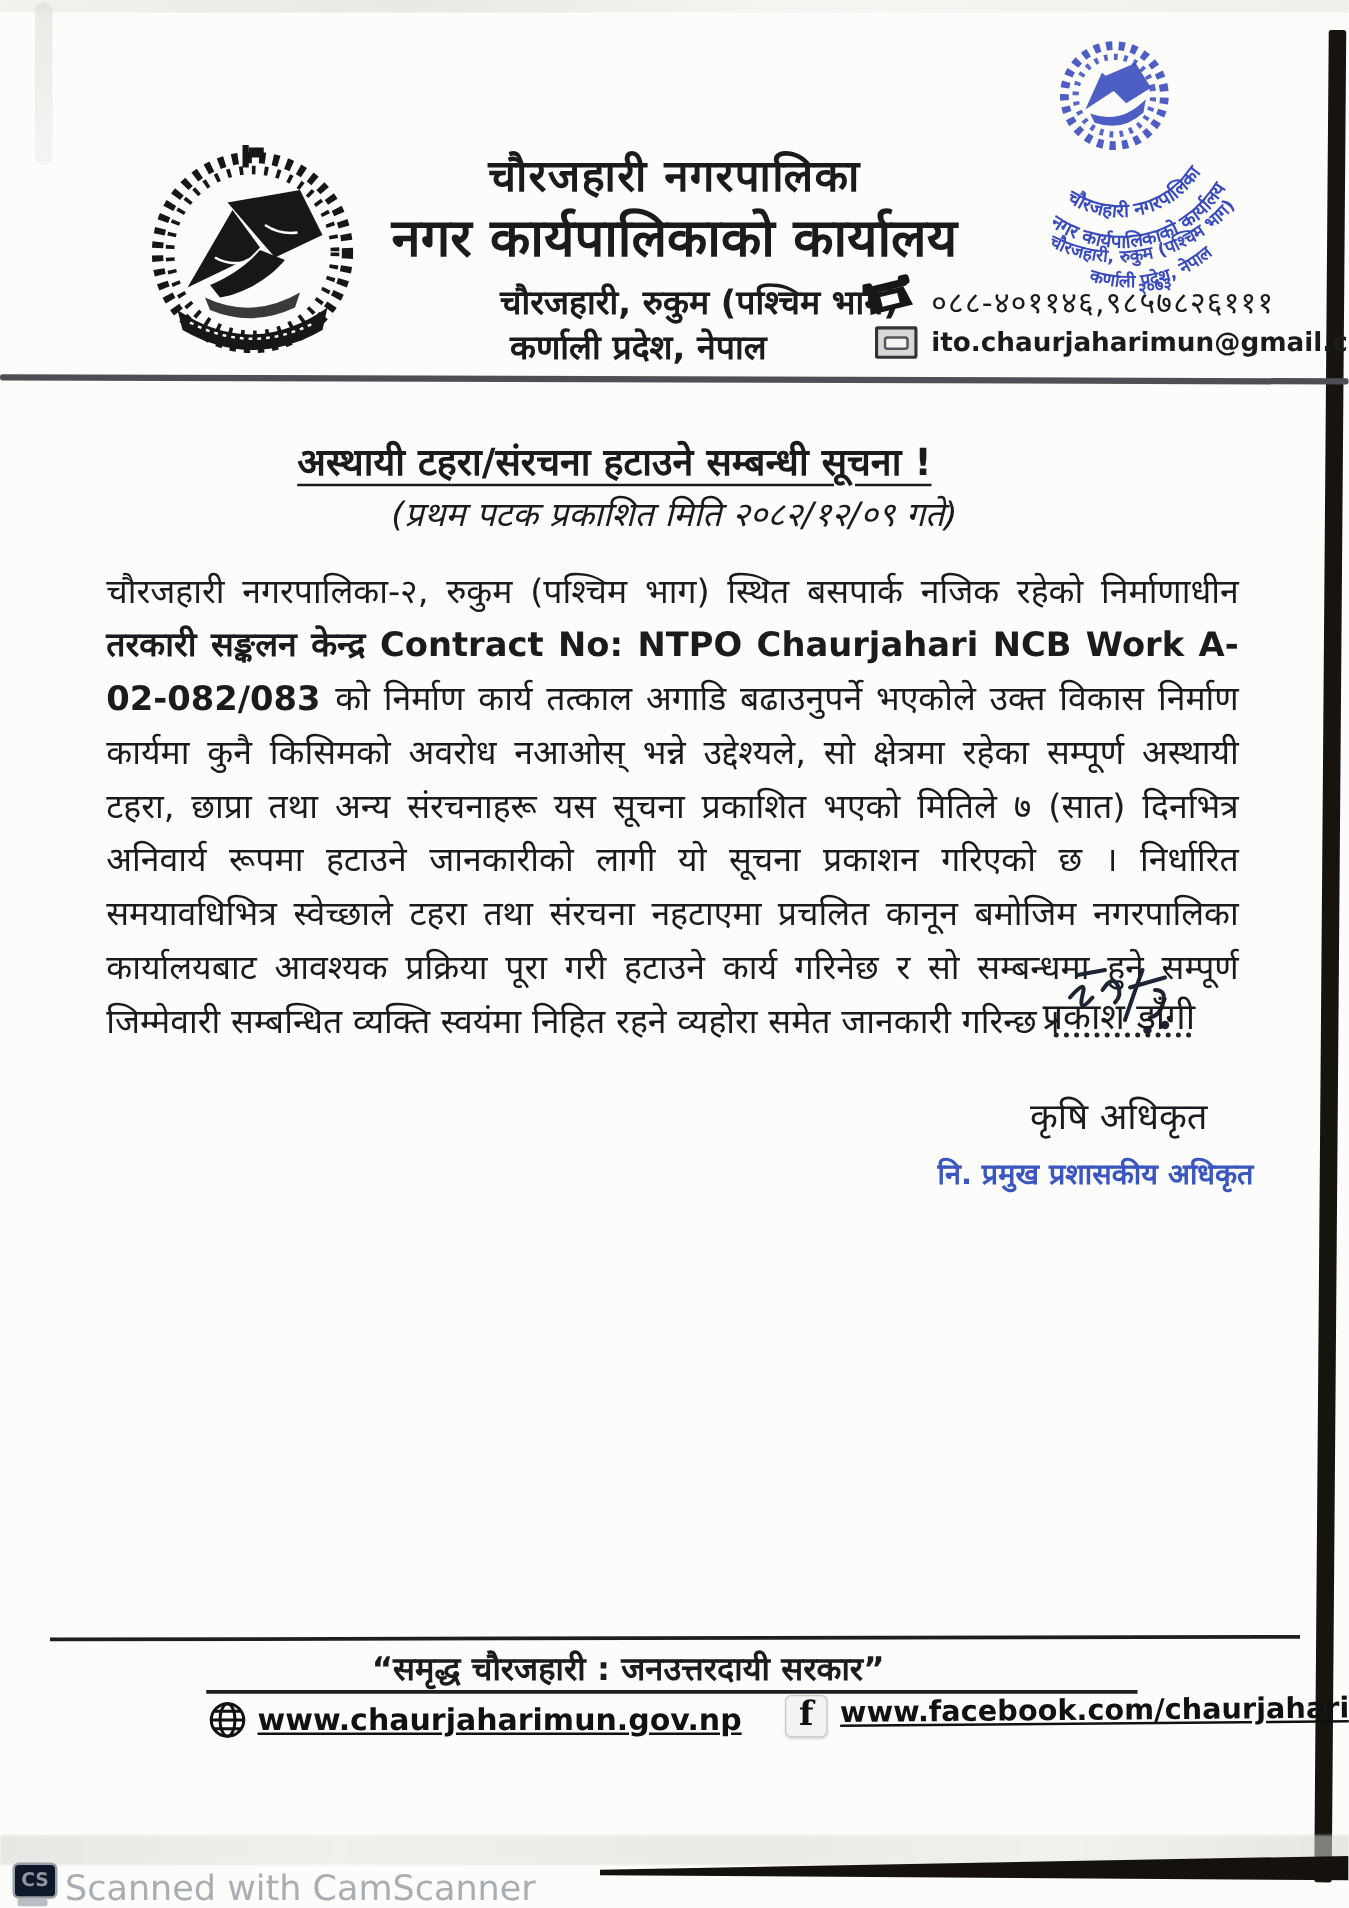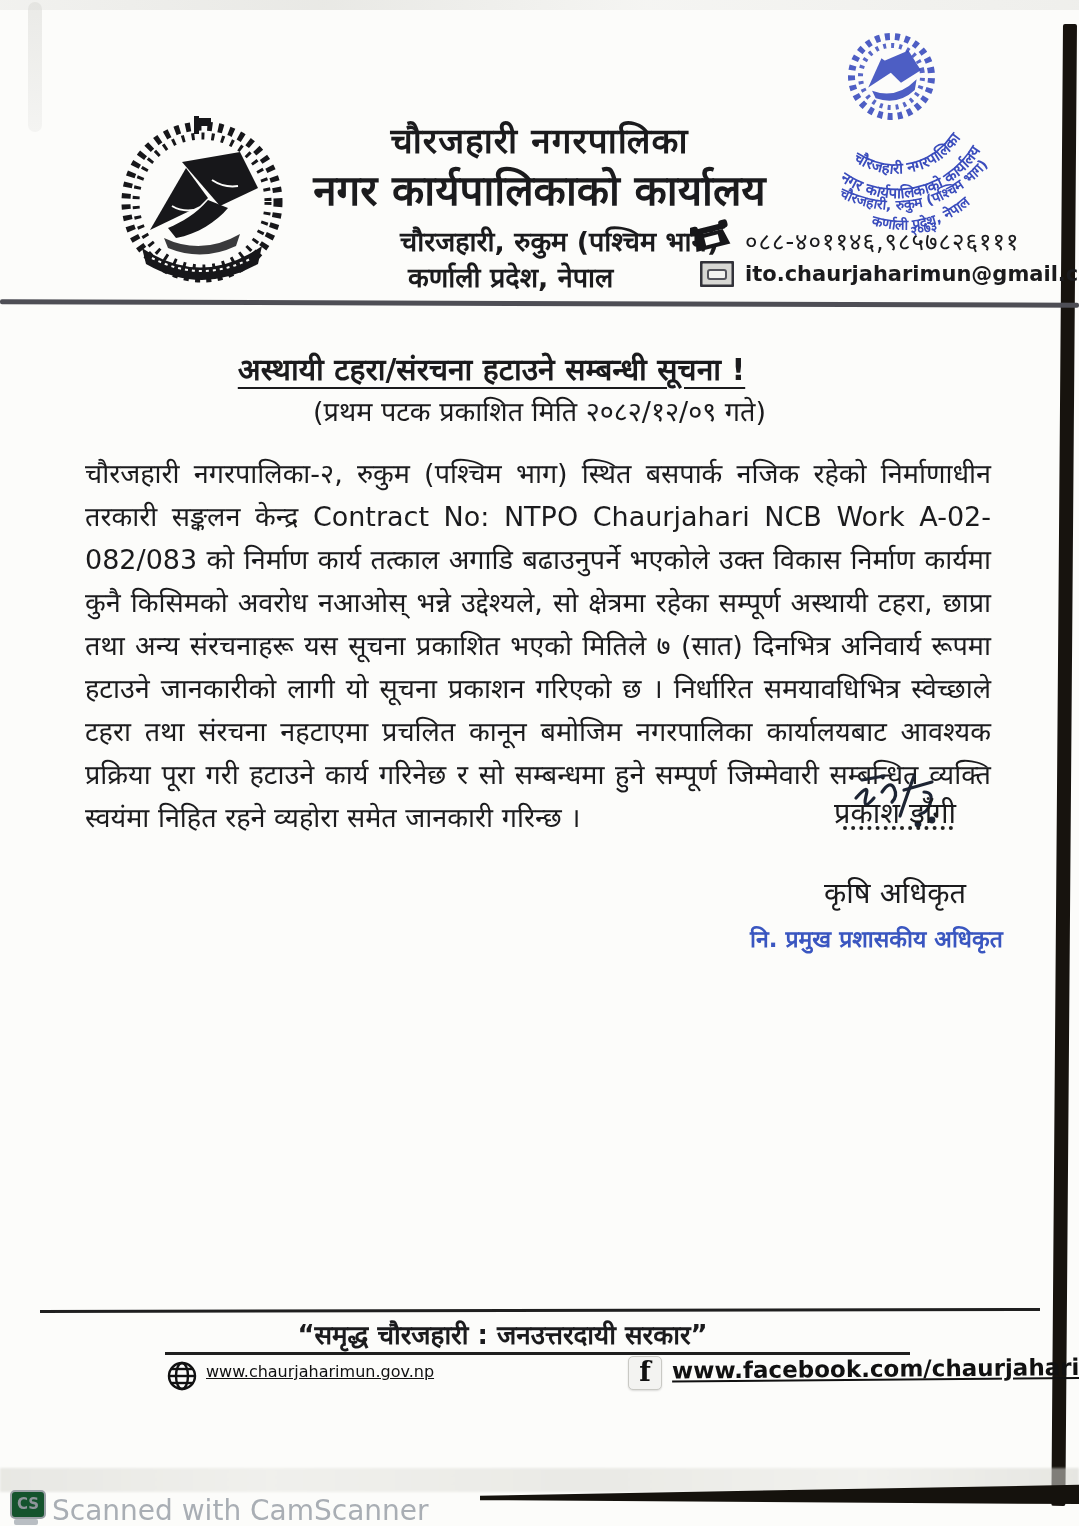--- a/index.html
+++ b/index.html
@@ -35,49 +35,49 @@
   .phone-icon{left:690px;top:218px;}
   .email-icon{left:700px;top:261px;}
   .emblem{left:112px;top:110px;}
   .stamp{left:785px;top:22px;transform:rotate(-12deg);opacity:.92;}
   .header-divider{left:0px;top:301px;width:1079px;height:5px;background:#4e4e55;
     transform:rotate(.18deg);border-radius:2px;}
   
   .notice-title{left:0;top:348px;width:983px;text-align:center;
     font-size:30px;font-weight:bold;}
   .notice-title span{text-decoration:underline;text-decoration-thickness:2px;text-underline-offset:7px;}
-  .notice-subtitle{left:0;top:392px;width:1079px;text-align:center;font-size:27px;}
+  .notice-subtitle{left:0;top:392px;width:1079px;text-align:center;font-size:27px;font-style:italic;}
   .body-para{left:85px;top:452px;width:906px;font-size:27px;line-height:43px;
     text-align:justify;text-justify:inter-word;}
-  .body-para b{font-weight:normal;}
+  .body-para b{font-weight:bold;}
   
   .sig-squiggle{left:848px;top:768px;}
   .sig-dots{left:843px;top:826px;width:110px;border-bottom:4px dotted #222;}
   .sig-name{left:790px;top:792px;width:210px;text-align:center;font-size:29px;}
   .sig-role{left:790px;top:872px;width:210px;text-align:center;font-size:29px;}
   .sig-stamp-role{left:750px;top:922px;width:260px;text-align:left;
     font-size:23px;font-weight:bold;color:#3a56c0;}
   
   .footer-rule-1{left:40px;top:1309px;width:1000px;height:3px;background:#1f1f1f;
     transform:rotate(-.12deg);}
   .footer-motto{left:0;top:1316px;width:1005px;text-align:center;font-size:26px;font-weight:bold;}
   .footer-rule-2{left:165px;top:1352px;width:745px;height:3px;background:#1f1f1f;}
   .globe-icon{left:166px;top:1360px;}
-  .website-link{left:206px;top:1362px;font-size:16px;font-weight:normal;
+  .website-link{left:206px;top:1362px;font-size:24px;font-weight:bold;
     text-decoration:underline;color:#111;}
   .fb-icon{left:628px;top:1356px;width:32px;height:32px;border-radius:5px;
     background:#f3f3f1;border:1px solid #c9c9c4;color:#111;
     font-size:27px;font-weight:bold;text-align:center;line-height:30px;
     font-family:"DejaVu Serif",serif;box-shadow:0 1px 2px #0002;}
   .facebook-link{left:672px;top:1355px;font-size:23px;font-weight:bold;
     text-decoration:underline;color:#111;transform:rotate(-.5deg);}
   
   .cs-badge{left:10px;top:1490px;width:32px;height:25px;border:2px solid #9aa0a6;
     border-radius:5px;color:#8f959b;font-size:15px;font-weight:bold;
-    text-align:center;line-height:24px;background:#14532d;}
+    text-align:center;line-height:24px;background:#0f172a;}
   .cs-tab{left:14px;top:1519px;width:24px;height:6px;background:#b9bec3;border-radius:2px;}
   .cs-text{left:52px;top:1494px;font-size:28px;color:#a9aeb4;}
 </style>
 </head>
 <body>
 
 <div>
 
   <div class="abs top-streak"></div>
   <div class="abs left-smudge"></div>

